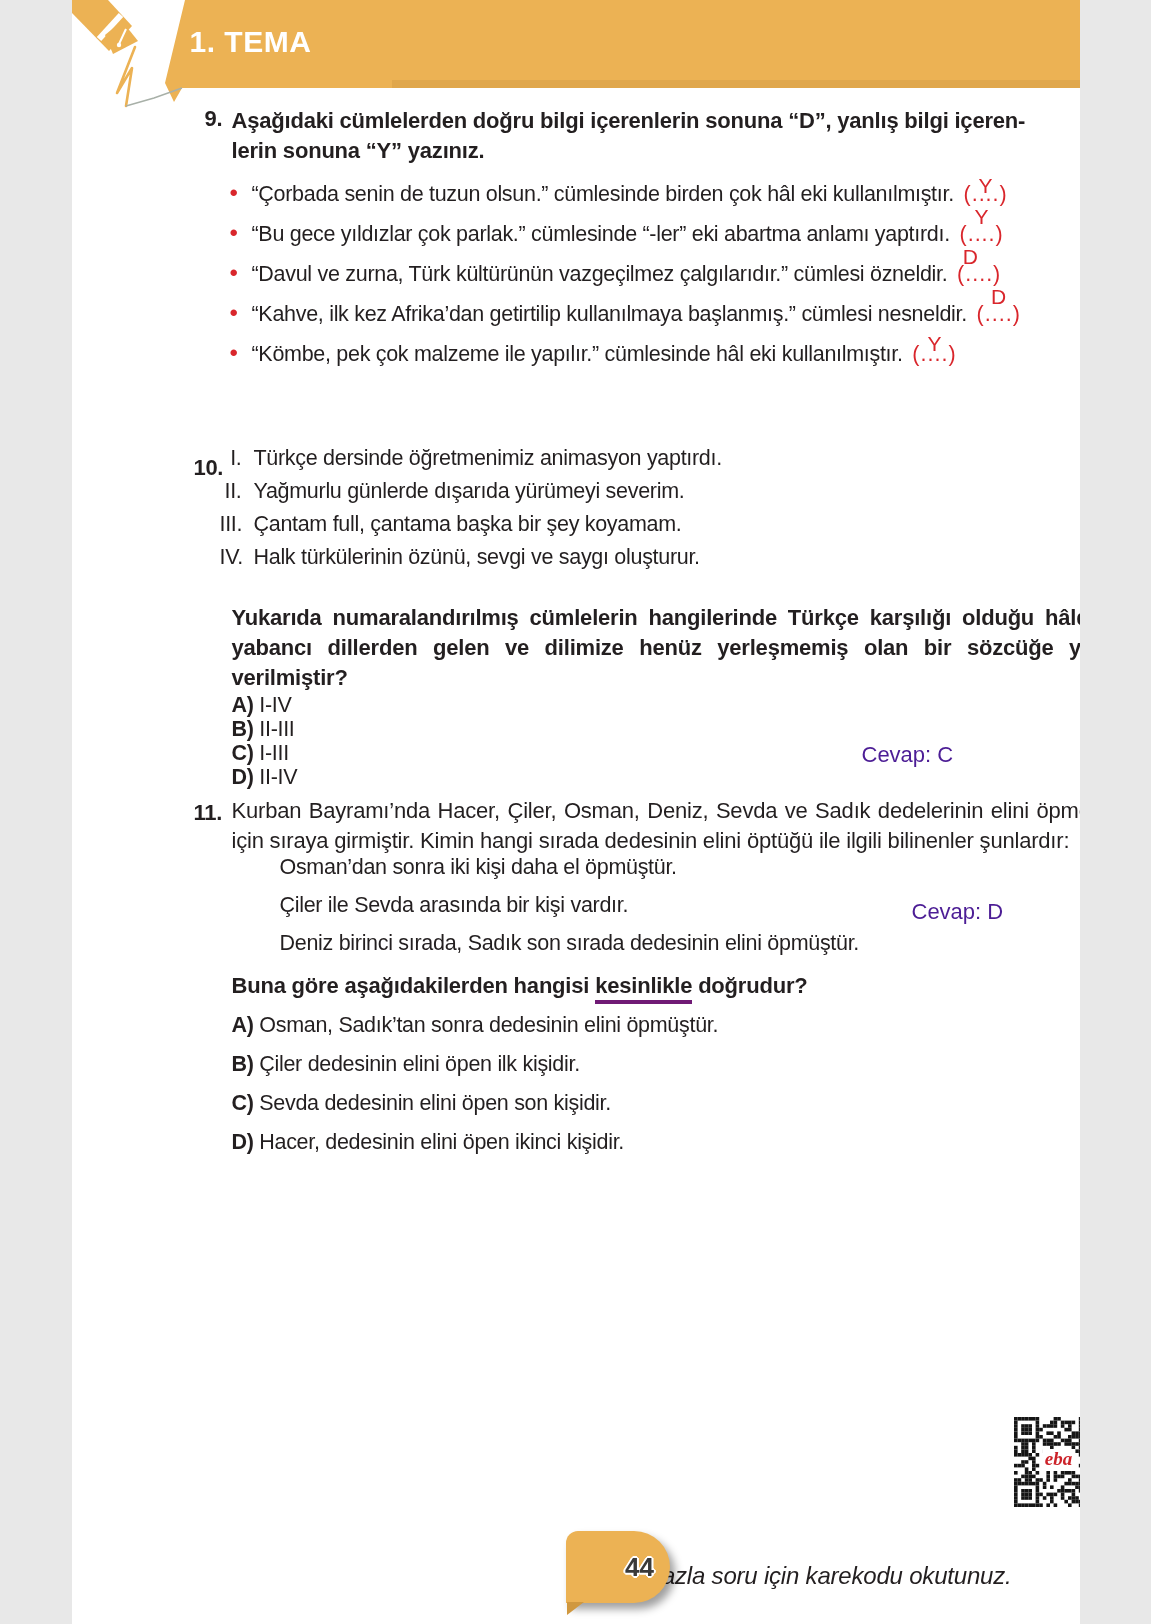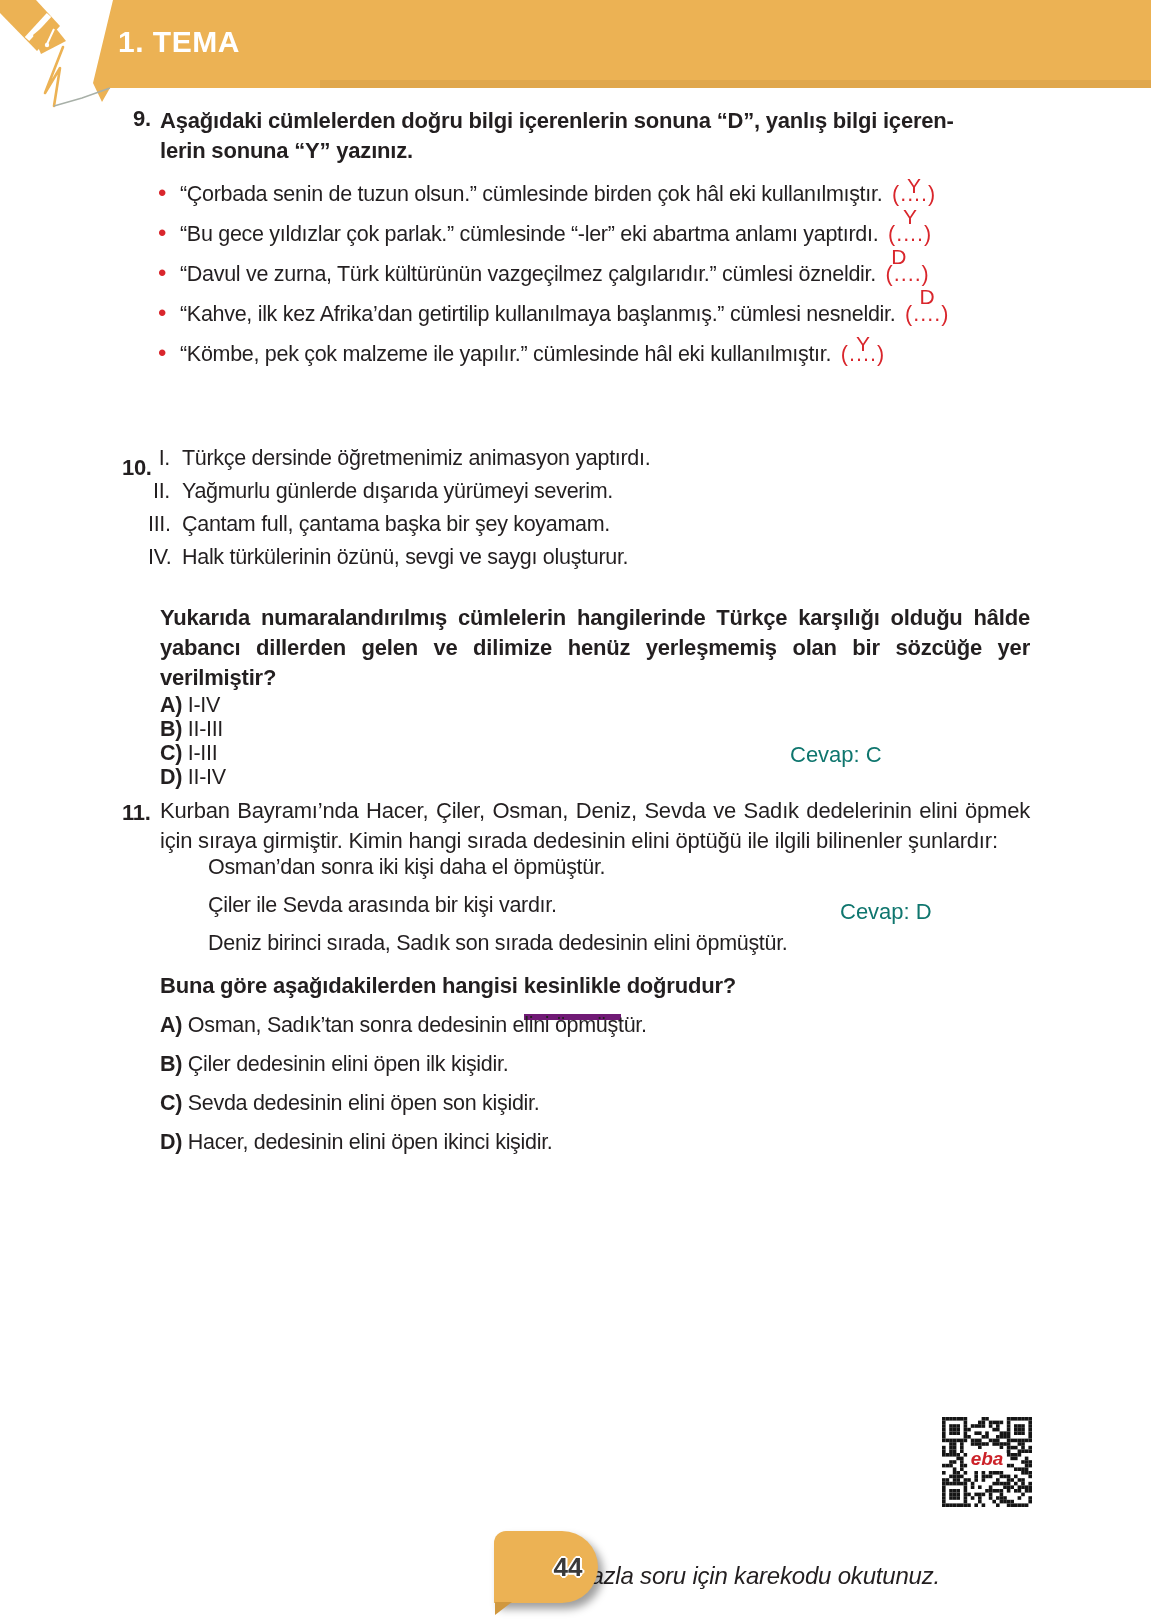--- a/index.html
+++ b/index.html
@@ -1,17 +1,17 @@
 <!DOCTYPE html>
 <html lang="tr"><head>
 <meta charset="utf-8">
 <style>
   html,body{margin:0;padding:0;background:#e8e8e8;}
   .page{
-    position:relative; width:1151px; height:1624px; background:#ffffff;
+    position:relative; width:1008px; height:1624px; background:#ffffff;
     font-family:"Liberation Sans","DejaVu Sans",sans-serif; color:#231f20;
     overflow:hidden; margin:0 auto;
   }
   
   .banner-svg{position:absolute;left:0;top:0;}
   .banner-title{
     position:absolute; left:118px; top:25px; color:#ffffff;
     font-size:30px; font-weight:bold; letter-spacing:.5px;
   }
   .pen-svg{position:absolute;left:0;top:0;}
@@ -37,43 +37,43 @@
   
   .q10{top:447px;}
   .q10 .q-num{left:-38px; top:8px;}
   .roman-row{display:flex; line-height:22px; margin-bottom:11px; white-space:nowrap;}
   .roman-row:first-child{margin-top:8px;}
   .roman-num{width:22px; text-align:right; margin-left:-12px; margin-right:12px; flex:none;}
   .q10-stem{margin-top:35px; font-weight:bold; font-size:22px; line-height:30px; letter-spacing:-0.2px;}
   .options-row{display:flex; line-height:24px;flex-direction:column;}
   .options-row .opt{width:213px; flex:none; white-space:nowrap;}
   .opt-label{font-weight:bold;}
-  .cevap{position:absolute; color:#0f766e; font-size:22px; letter-spacing:0;}
+  .cevap{position:absolute; color:#4c1d95; font-size:22px; letter-spacing:0;}
   .cevap-c{left:790px; top:742px;}
   .cevap-d{left:840px; top:899px;}
   
   .q11{top:796px;}
   .q11 .q-num{left:-38px; top:4px;}
   .q11-intro{line-height:30px; font-size:22px; letter-spacing:-0.2px;}
   .clues{padding-left:48px;}
   .clue{line-height:22px; margin-bottom:16px; white-space:nowrap;}
   .q11-stem{margin-top:17px; font-weight:bold; font-size:22px; line-height:30px; letter-spacing:-0.2px;}
-  .u-word{border-bottom:6px solid #701a75; padding-bottom:16px;text-align:center;}
+  .u-word{border-bottom:4px solid #701a75; padding-bottom:2px;text-align:center;}
   .q11-options{margin-top:13px;}
   .q11-options .optline{line-height:22px; margin-bottom:17px; white-space:nowrap;}
   
   .qr-note{
     position:absolute; top:1562px; left:0; width:940px; text-align:right;
     font-style:italic; font-size:24px; letter-spacing:-0.2px;
   }
   .qr-box{position:absolute; left:942px; top:1417px; width:90px; height:90px;}
   .eba-chip{
     position:absolute; left:50%; top:42px; transform:translate(-50%,-50%);
     background:#ffffff; padding:0 3px; color:#cc2229; font-weight:bold;
-    font-style:italic; font-family:Liberation Sans, sans-serif; font-size:19px;
+    font-style:italic; font-family:Liberation Serif, serif; font-size:19px;
     line-height:20px;
     text-align:right;
   }
   .page-badge{
     position:absolute; left:494px; top:1531px; width:60px; height:72px;
     background:#ecb254; border-radius:12px 36px 36px 0;
     box-shadow:5px 6px 9px rgba(0,0,0,.38);
     display:flex; align-items:center; justify-content:center;padding-left:44px;
   }
   .page-badge::after{

